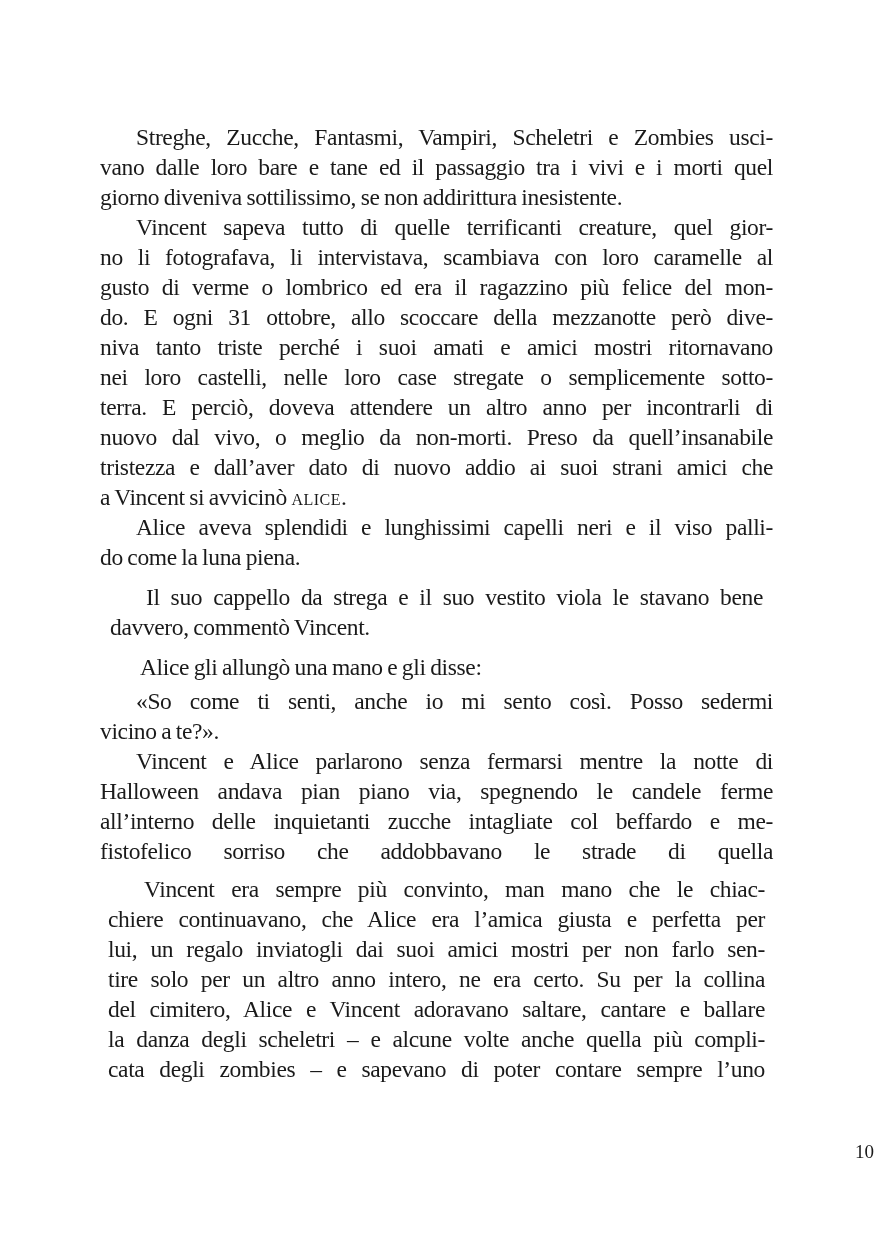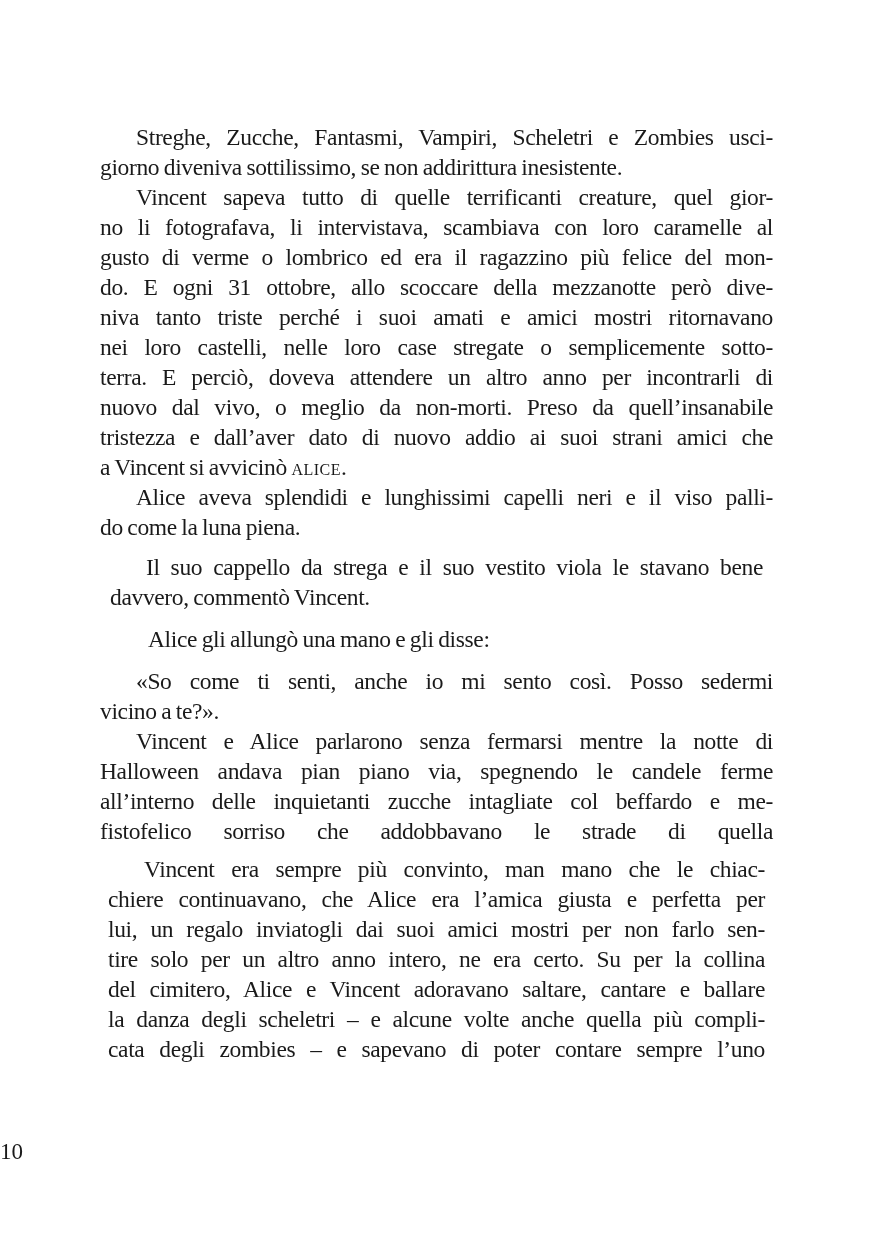--- a/index.html
+++ b/index.html
@@ -43,32 +43,33 @@
       font-variant: small-caps;
       text-transform: lowercase;
       letter-spacing: 0.5px;
       margin-top: 14px;
     }
     .page-number {
       position: absolute;
       left: 0;
       width: 874px;
       top: 1137px;
-      text-align: left;
-      font-size: 23px;
+      text-align: right;
+      font-size: 19px;
       line-height: 30px;
     }
   </style>
 </head>
 <body>
 
 <main class="page-body">
 
   <p style="margin:0">
     <span class="line indent">Streghe, Zucche, Fantasmi, Vampiri, Scheletri e Zombies usci-</span>
+    <span class="line">vano dalle loro bare e tane ed il passaggio tra i vivi e i morti quel</span>
     <span class="line last">giorno diveniva sottilissimo, se non addirittura inesistente.</span>
   </p>
 
   <p style="margin:0">
     <span class="line indent">Vincent sapeva tutto di quelle terrificanti creature, quel gior-</span>
     <span class="line">no li fotografava, li intervistava, scambiava con loro caramelle al</span>
     <span class="line">gusto di verme o lombrico ed era il ragazzino più felice del mon-</span>
     <span class="line">do. E ogni 31 ottobre, allo scoccare della mezzanotte però dive-</span>
     <span class="line">niva tanto triste perché i suoi amati e amici mostri ritornavano</span>
     <span class="line">nei loro castelli, nelle loro case stregate o semplicemente sotto-</span>
@@ -81,21 +82,21 @@
   <p style="margin:0">
     <span class="line indent">Alice aveva splendidi e lunghissimi capelli neri e il viso palli-</span>
     <span class="line last">do come la luna piena.</span>
   </p>
 
   <p style="margin:10px">
     <span class="line indent">Il suo cappello da strega e il suo vestito viola le stavano bene</span>
     <span class="line last">davvero, commentò Vincent.</span>
   </p>
 
-  <p style="margin:12px">
+  <p style="margin:4px">
     <span class="line indent last">Alice gli allungò una mano e gli disse:</span>
   </p>
 
   <p style="margin:0">
     <span class="line indent">«So come ti senti, anche io mi sento così. Posso sedermi</span>
     <span class="line last">vicino a te?».</span>
   </p>
 
   <p style="margin:0">
     <span class="line indent">Vincent e Alice parlarono senza fermarsi mentre la notte di</span>

